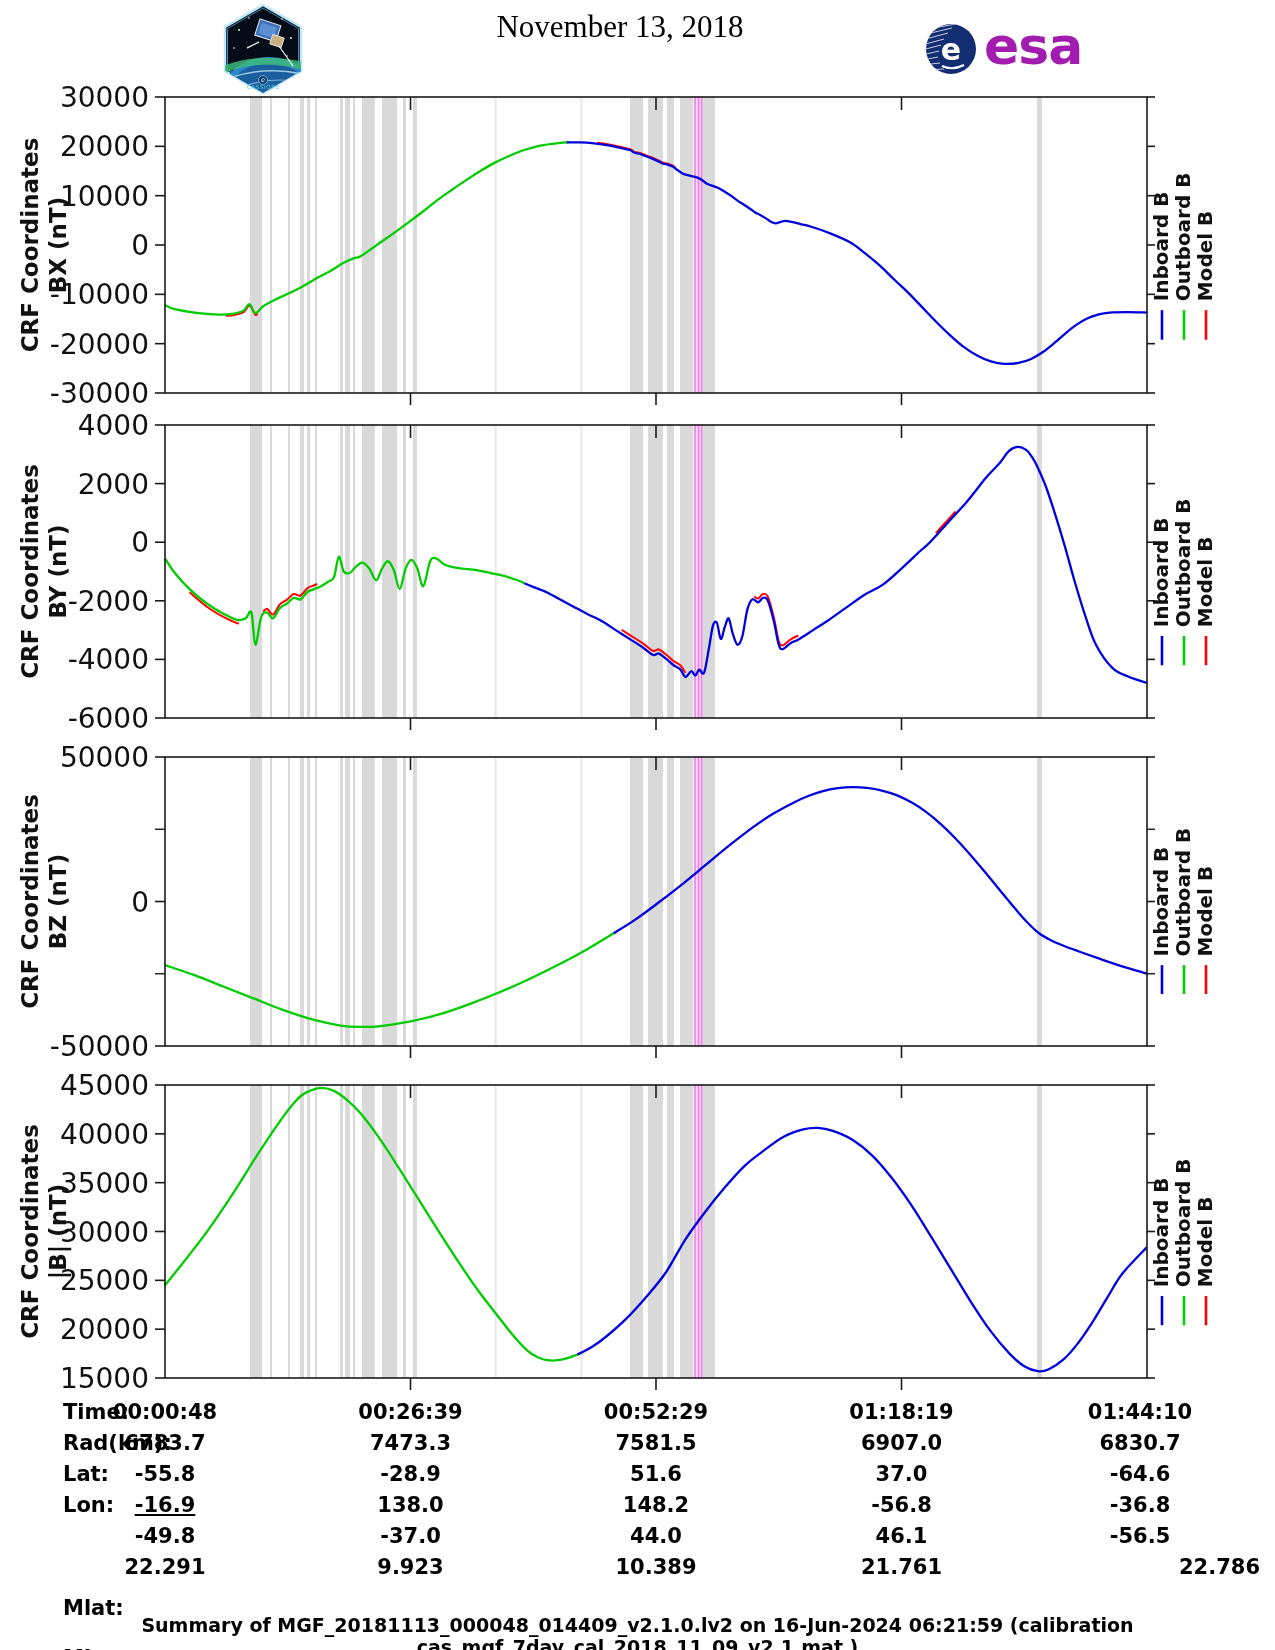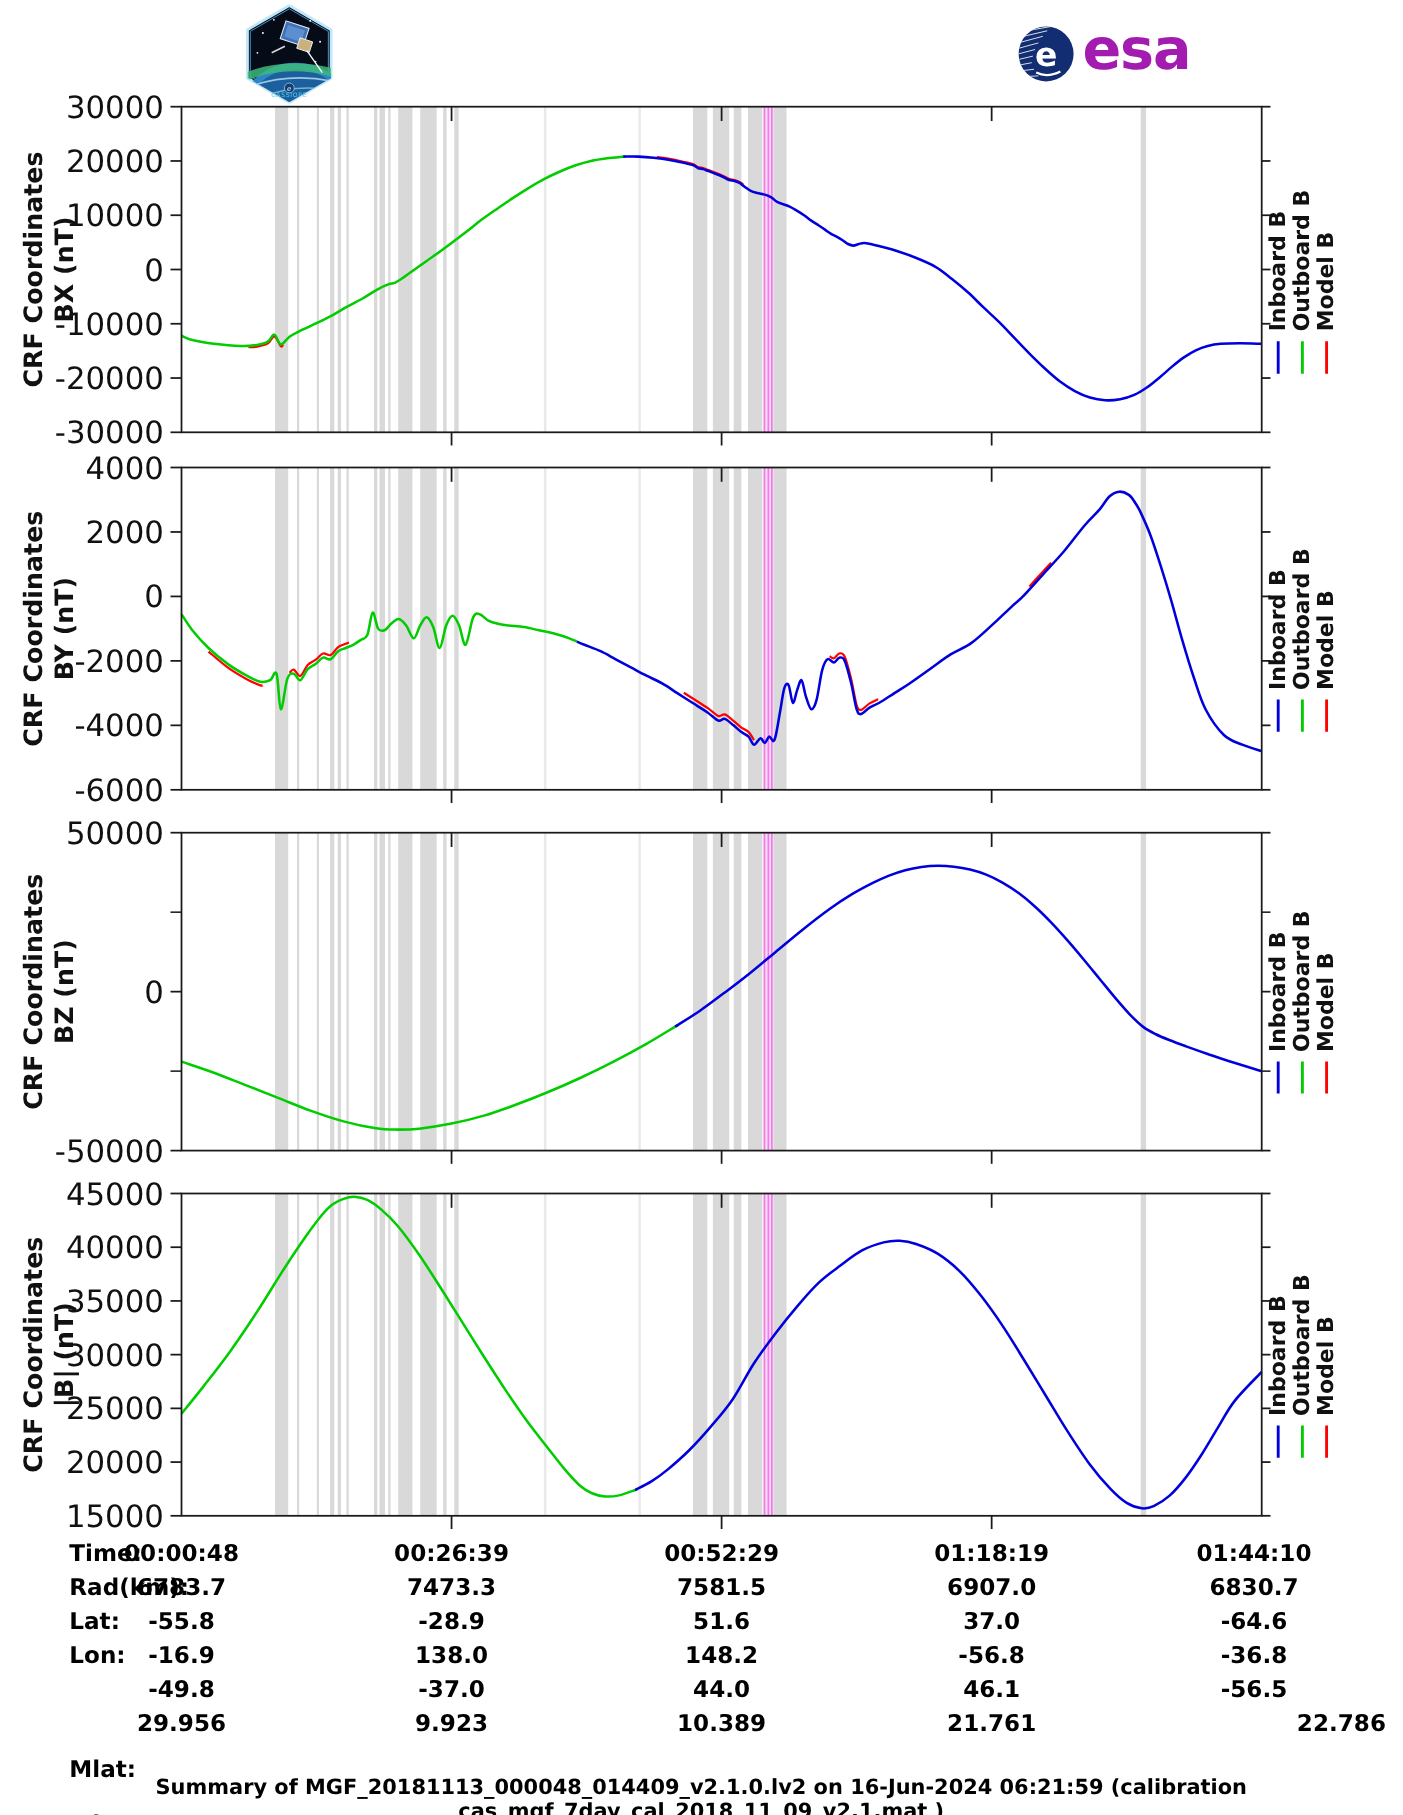--- a/index.html
+++ b/index.html
@@ -53,20 +53,21 @@
             <line x1="40" y1="38" x2="28" y2="44" stroke="#d8d8d8" stroke-width="1.5"></line>
             <line x1="60" y1="42" x2="74" y2="62" stroke="#ffffff" stroke-width="1.2"></line>
           </g>
           <circle cx="44" cy="76" r="4.5" fill="#123c74" stroke="#9fd0e8" stroke-width="0.7"></circle>
           <text x="44" y="78.3" text-anchor="middle" font-size="6.5" fill="#cfefff" font-family="'DejaVu Sans',sans-serif" font-style="italic">e</text>
         </g>
         <text x="44" y="84.5" text-anchor="middle" font-size="5.6" letter-spacing="0.6" fill="#53d0e8" font-family="'DejaVu Sans',sans-serif">CASSIOPE</text>
       </svg>
     </div>
     <div id="title-block">
+      <div id="page-date">November 13, 2018</div>
     </div>
     <div id="esa-logo">
       <svg width="60" height="56" viewBox="0 0 60 56">
         <circle cx="29" cy="27" r="25" fill="#132d72"></circle>
         <clipPath id="esaclip">
             <circle cx="29" cy="27" r="25"></circle>
           </clipPath>
         <g clip-path="url(#esaclip)" stroke="#ffffff" stroke-width="0.9" opacity="0.85">
           <line x1="0" y1="8" x2="34" y2="2"></line>
             <line x1="0" y1="13" x2="30" y2="6"></line>
@@ -372,32 +373,32 @@
       <div class="trow-val" style="left: 656px; top: 1431px;">7581.5</div>
       <div class="trow-val" style="left: 901.5px; top: 1431px;">6907.0</div>
       <div class="trow-val" style="left: 1140px; top: 1431px;">6830.7</div>
       <div class="trow-label" style="left: 63px; top: 1462px;">Lat:</div>
       <div class="trow-val" style="left: 165px; top: 1462px;">-55.8</div>
       <div class="trow-val" style="left: 410.5px; top: 1462px;">-28.9</div>
       <div class="trow-val" style="left: 656px; top: 1462px;">51.6</div>
       <div class="trow-val" style="left: 901.5px; top: 1462px;">37.0</div>
       <div class="trow-val" style="left: 1140px; top: 1462px;">-64.6</div>
       <div class="trow-label" style="left: 63px; top: 1493px;">Lon:</div>
-      <div class="trow-val" style="left: 165px; top: 1493px;">-16.9</div>
+      <div class="trow-val" style="left: 165px; top: 1493px; text-decoration: underline;">-16.9</div>
       <div class="trow-val" style="left: 410.5px; top: 1493px;">138.0</div>
       <div class="trow-val" style="left: 656px; top: 1493px;">148.2</div>
       <div class="trow-val" style="left: 901.5px; top: 1493px;">-56.8</div>
       <div class="trow-val" style="left: 1140px; top: 1493px;">-36.8</div>
       <div class="trow-label" style="left: 63px; top: 1596px;">Mlat:</div>
       <div class="trow-val" style="left: 165px; top: 1524px;">-49.8</div>
       <div class="trow-val" style="left: 410.5px; top: 1524px;">-37.0</div>
       <div class="trow-val" style="left: 656px; top: 1524px;">44.0</div>
       <div class="trow-val" style="left: 901.5px; top: 1524px;">46.1</div>
       <div class="trow-val" style="left: 1140px; top: 1524px;">-56.5</div>
       <div class="trow-label" style="left: 63px; top: 1600px; margin-top: 46px;">Mlt:</div>
-      <div class="trow-val" style="left: 165px; top: 1555px;">29.956</div>
+      <div class="trow-val" style="left: 165px; top: 1555px;">22.291</div>
       <div class="trow-val" style="left: 410.5px; top: 1555px;">9.923</div>
       <div class="trow-val" style="left: 656px; top: 1555px;">10.389</div>
       <div class="trow-val" style="left: 901.5px; top: 1555px;">21.761</div>
       <div class="trow-val" style="left: 1140px; top: 1555px; text-align: right;">22.786</div>
     </div>
   <div id="footer-note">Summary of MGF_20181113_000048_014409_v2.1.0.lv2 on 16-Jun-2024 06:21:59 (calibration cas_mgf_7day_cal_2018_11_09_v2.1.mat )</div>
 </div>
 
 </body></html>

